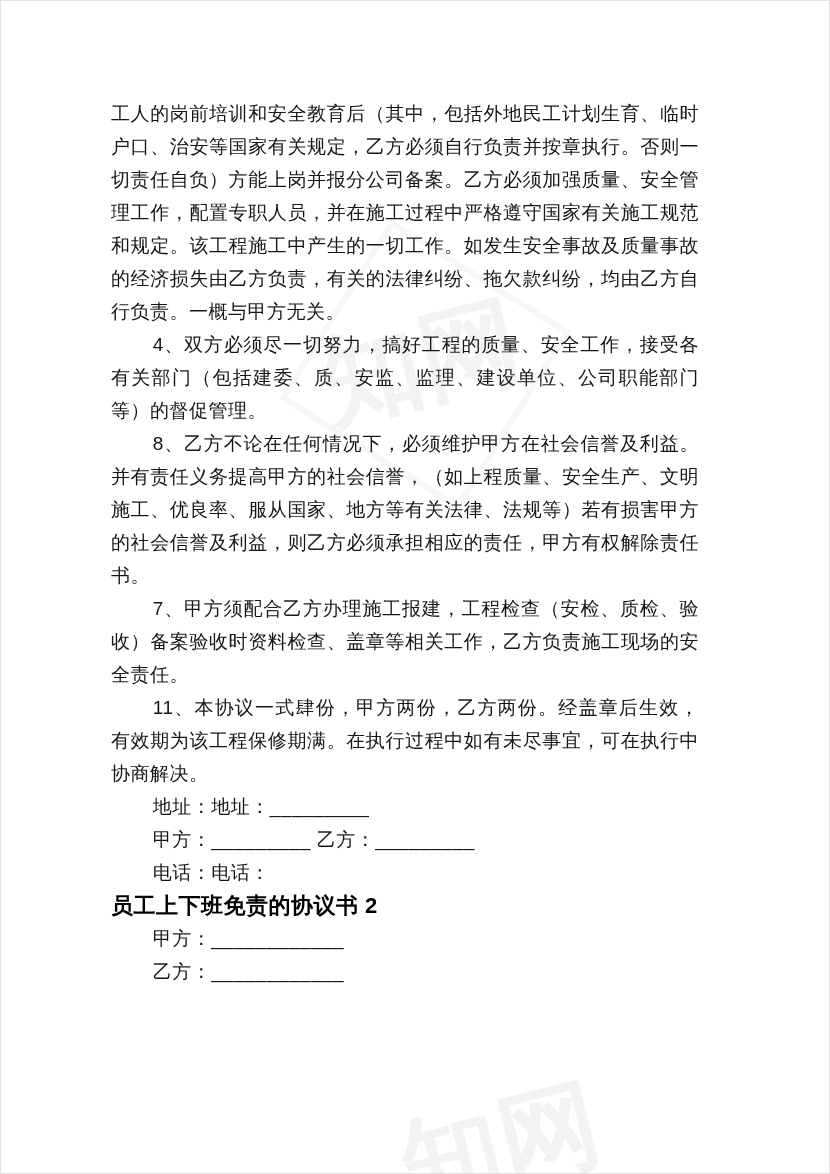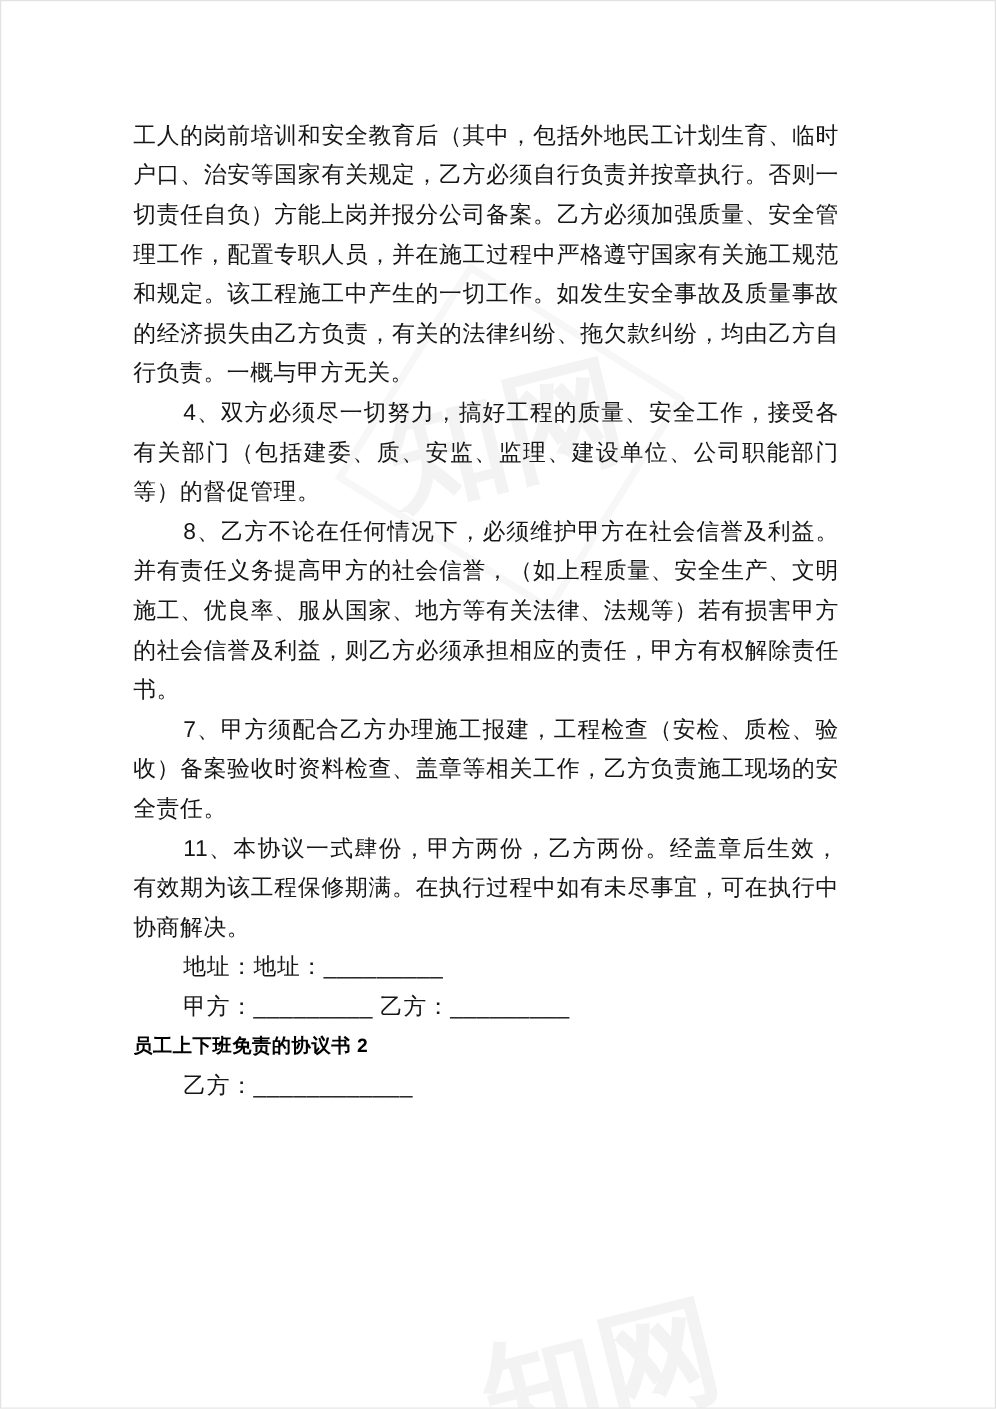--- a/index.html
+++ b/index.html
@@ -29,21 +29,21 @@
     text-align: justify;
   }
   .content p {
     margin: 0;
   }
   .content p.indent {
     text-indent: 2.2em;
   }
   .section-heading {
     margin: 0;
-    font-size: 16px;
+    font-size: 22px;
     font-weight: bold;
     line-height: 33px;
     color: #000000;
   }
   .sig-line {
     white-space: pre;
   }
   .watermark {
     position: absolute;
     color: rgba(90, 90, 90, 0.07);
@@ -85,20 +85,22 @@
   <div class="content">
 
     <p>工人的岗前培训和安全教育后（其中，包括外地民工计划生育、临时户口、治安等国家有关规定，乙方必须自行负责并按章执行。否则一切责任自负）方能上岗并报分公司备案。乙方必须加强质量、安全管理工作，配置专职人员，并在施工过程中严格遵守国家有关施工规范和规定。该工程施工中产生的一切工作。如发生安全事故及质量事故的经济损失由乙方负责，有关的法律纠纷、拖欠款纠纷，均由乙方自行负责。一概与甲方无关。</p>
     <p class="indent">4、双方必须尽一切努力，搞好工程的质量、安全工作，接受各有关部门（包括建委、质、安监、监理、建设单位、公司职能部门等）的督促管理。</p>
     <p class="indent">8、乙方不论在任何情况下，必须维护甲方在社会信誉及利益。并有责任义务提高甲方的社会信誉，（如上程质量、安全生产、文明施工、优良率、服从国家、地方等有关法律、法规等）若有损害甲方的社会信誉及利益，则乙方必须承担相应的责任，甲方有权解除责任书。</p>
     <p class="indent">7、甲方须配合乙方办理施工报建，工程检查（安检、质检、验收）备案验收时资料检查、盖章等相关工作，乙方负责施工现场的安全责任。</p>
     <p class="indent">11、本协议一式肆份，甲方两份，乙方两份。经盖章后生效，有效期为该工程保修期满。在执行过程中如有未尽事宜，可在执行中协商解决。</p>
 
     <p class="indent sig-line">地址：地址：_________</p>
     <p class="indent sig-line">甲方：_________ 乙方：_________</p>
+    <p class="indent sig-line">电话：电话：</p>
 
     <h2 class="section-heading">员工上下班免责的协议书 2</h2>
 
+    <p class="indent sig-line">甲方：____________</p>
     <p class="indent sig-line">乙方：____________</p>
 
   </div>
 
 </div>
 
 </body></html>

